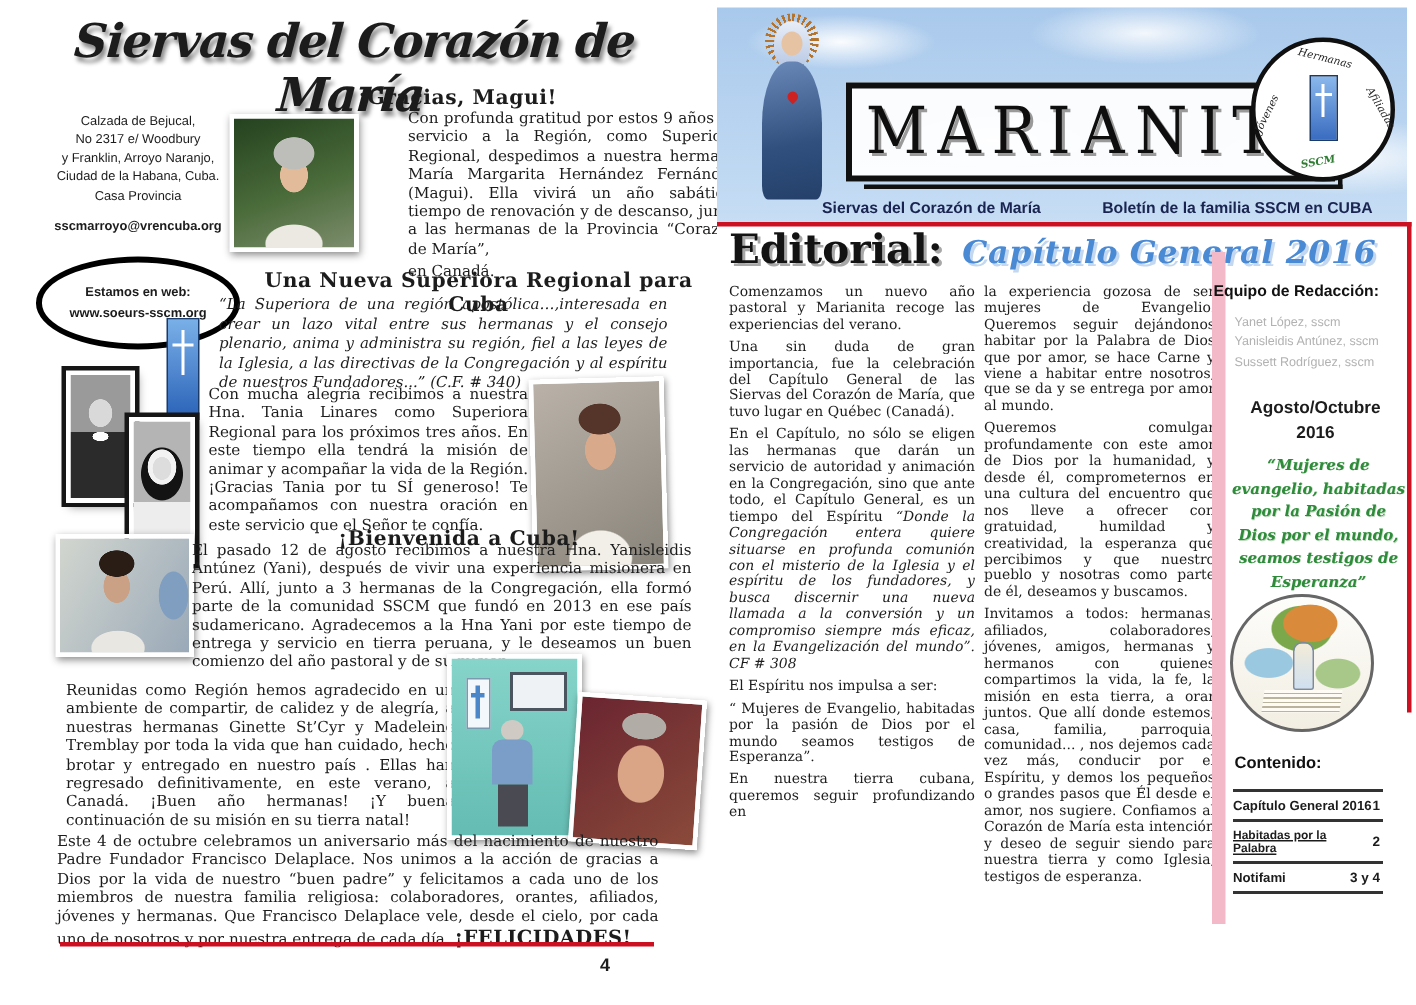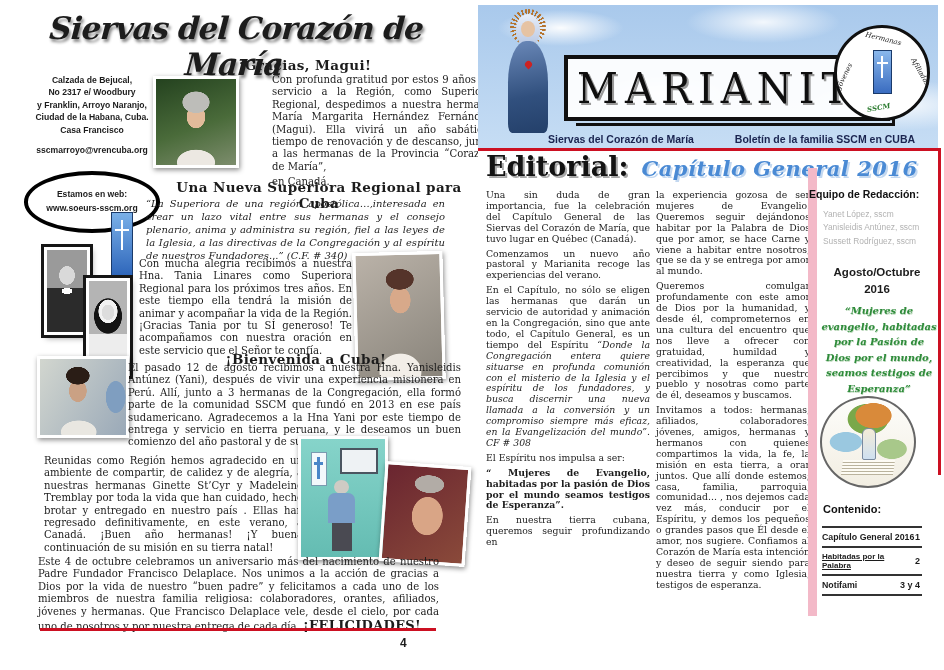--- a/index.html
+++ b/index.html
@@ -8,21 +8,21 @@
   .page{position:absolute;top:0;height:670px;background:#fff;}
   .page-left{left:0;width:472px;}
   .page-right{left:478px;width:466px;}
 
   
   .lp-title{position:absolute;left:30px;top:10px;width:410px;margin:0;text-align:center;
     font-family:"DejaVu Serif",serif;font-style:italic;font-weight:bold;font-size:31px;
     letter-spacing:-1px;transform:skewX(-4deg);text-shadow:2px 3px 3px rgba(0,0,0,.45);}
   .lp-contact{position:absolute;left:22px;top:74px;width:140px;text-align:center;
     font-family:"Liberation Sans",sans-serif;}
-  .addr span{display:block;font-size:8.6px;font-weight:bold;line-height:1.45;}
+  .addr span{display:block;font-size:8.6px;font-weight:normal;line-height:1.45;}
   .email{margin-top:9px;font-size:8.6px;font-weight:bold;}
   .web-oval{margin:16px auto 0;width:120px;border:4px solid #000;border-radius:50%;
     padding:13px 4px;background:#fff;}
   .web-oval span{display:block;font-size:8.6px;font-weight:bold;line-height:1.6;}
   .blue-cross{position:absolute;left:111px;top:212px;width:20px;height:66px;
     background:linear-gradient(180deg,#7ab0e8,#2a62b8);border:1px solid #1a3a6a;}
   .blue-cross .bc-v{position:absolute;left:9px;top:7px;width:2px;height:30px;background:#fff;}
   .blue-cross .bc-h{position:absolute;left:3px;top:16px;width:14px;height:2px;background:#fff;}
 
   .photo{position:absolute;border:3px solid #fff;box-shadow:1px 2px 5px rgba(0,0,0,.45);}
@@ -133,21 +133,21 @@
   .edit-label{font-family:"DejaVu Serif",serif;font-weight:bold;font-size:27px;color:#131313;
     text-shadow:2px 2px 0 #a8a8a8;}
   .edit-title{font-family:"DejaVu Serif",serif;font-style:italic;font-weight:bold;font-size:21px;
     color:#4a8ad4;letter-spacing:.5px;text-shadow:2px 2px 0 #c3d8f0;margin-left:8px;}
 
   .col{position:absolute;top:190px;font-size:9.3px;line-height:10.9px;text-align:justify;}
   .col p{margin:0 0 4px 0;}
   .col1{left:8px;width:164px;}
   .col2{left:178px;width:154px;}
   .it{font-style:italic;}
-  .bold-p{font-weight:bold;}
+  .bold-p{font-weight:normal;}
 
   .pink-bar{position:absolute;left:330px;top:168px;width:9px;height:448px;background:#f3b9c8;}
 
   .sb{position:absolute;font-family:"Liberation Sans",sans-serif;}
   .team-title{left:331px;top:188px;width:114px;font-weight:bold;font-size:10.5px;color:#111;}
   .team-names{left:345px;top:208px;width:114px;}
   .team-names span{display:block;font-size:8.4px;color:#b2b2b2;line-height:1.6;}
   .issue{left:345px;top:264px;width:108px;text-align:center;font-weight:bold;font-size:11.5px;line-height:1.5;}
   .issue span{display:block;}
   .green-quote{left:343px;top:303px;width:116px;text-align:center;
@@ -180,21 +180,21 @@
 
   <div class="page page-left">
     <h1 class="lp-title">Siervas del Corazón de María</h1>
 
     <div class="lp-contact">
       <div class="addr">
         <span>Calzada de Bejucal,</span>
         <span>No 2317 e/ Woodbury</span>
         <span>y Franklin, Arroyo Naranjo,</span>
         <span>Ciudad de la Habana, Cuba.</span>
-        <span>Casa Francisco</span>
+        <span>Casa Provincia</span>
       </div>
       <div class="email">sscmarroyo@vrencuba.org</div>
       <div class="web-oval">
         <span>Estamos en web:</span>
         <span>www.soeurs-sscm.org</span>
       </div>
     </div>
 
     <div class="blue-cross">
       <span class="bc-v"></span>
@@ -269,22 +269,22 @@
 
     <div class="red-hr rp-hr"></div>
     <div class="red-vr"></div>
 
     <div class="edit-head">
       <span class="edit-label">Editorial:</span>
       <span class="edit-title">Capítulo General 2016</span>
     </div>
 
     <div class="col col1">
+      <p>Comenzamos un nuevo año pastoral y Marianita recoge las experiencias del verano.</p>
       <p>Una sin duda de gran importancia, fue la celebración del Capítulo General de las Siervas del Corazón de María, que tuvo lugar en Québec (Canadá).</p>
-      <p>Comenzamos un nuevo año pastoral y Marianita recoge las experiencias del verano.</p>
       <p><span>En el Capítulo, no sólo se eligen las hermanas que darán un servicio de autoridad y animación en la Congregación, sino que ante todo, el Capítulo General, es un tiempo del Espíritu </span><span class="it">“Donde la Congregación entera quiere situarse en profunda comunión con el misterio de la Iglesia y el espíritu de los fundadores, y busca discernir una nueva llamada a la conversión y un compromiso siempre más eficaz, en la Evangelización del mundo”. CF # 308</span></p>
       <p>El Espíritu nos impulsa a ser:</p>
       <p class="bold-p">“ Mujeres de Evangelio, habitadas por la pasión de Dios por el mundo seamos testigos de Esperanza”.</p>
       <p>En nuestra tierra cubana, queremos seguir profundizando en</p>
     </div>
 
     <div class="col col2">
       <p>la experiencia gozosa de ser mujeres de Evangelio. Queremos seguir dejándonos habitar por la Palabra de Dios que por amor, se hace Carne y viene a habitar entre nosotros, que se da y se entrega por amor al mundo.</p>
       <p>Queremos comulgar profundamente con este amor de Dios por la humanidad, y desde él, comprometernos en una cultura del encuentro que nos lleve a ofrecer con gratuidad, humildad y creatividad, la esperanza que percibimos y que nuestro pueblo y nosotras como parte de él, deseamos y buscamos.</p>
       <p>Invitamos a todos: hermanas, afiliados, colaboradores, jóvenes, amigos, hermanas y hermanos con quienes compartimos la vida, la fe, la misión en esta tierra, a orar juntos.  Que allí donde estemos; casa, familia, parroquia, comunidad... , nos dejemos cada vez más, conducir por el Espíritu, y demos los pequeños o grandes pasos que Él desde el amor, nos sugiere. Confiamos al Corazón de María esta intención y deseo de  seguir siendo para nuestra tierra y como Iglesia, testigos de esperanza.</p>

